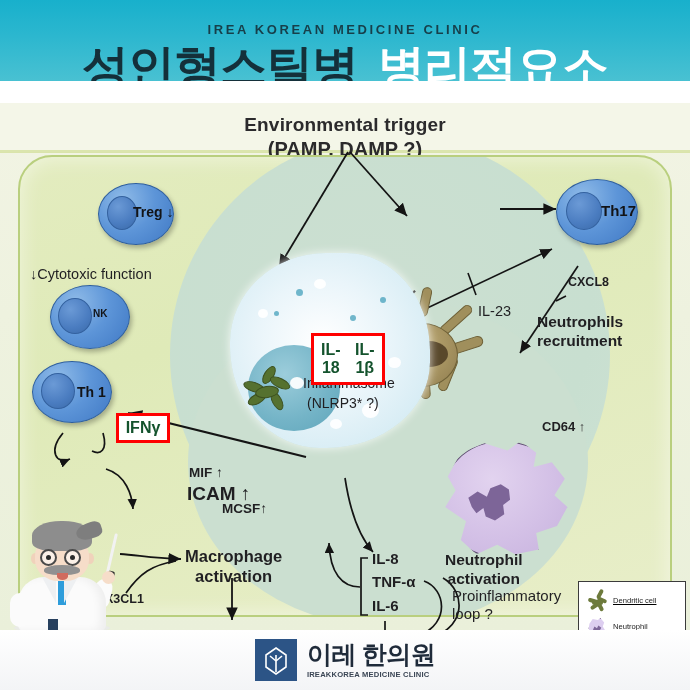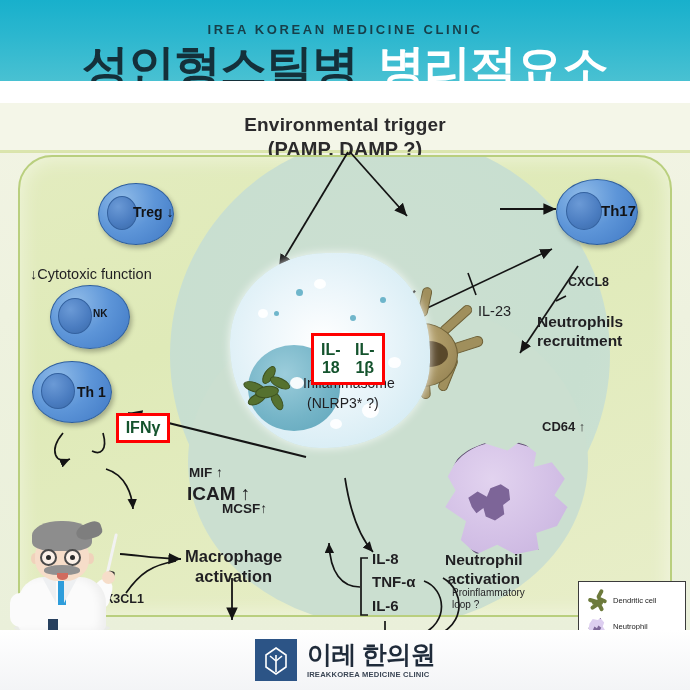--- a/index.html
+++ b/index.html
@@ -165,21 +165,21 @@
 
   
   svg.arrows { position:absolute; left:0; top:0; width:690px; height:527px; overflow:visible; }
 
   
   .legend {
     position:absolute; left:578px; top:478px; width:108px; height:145px;
     background:#ffffff; border:1.4px solid #3b3b3b;
     padding:6px 4px 4px 6px;
   }
-  .legend-row { display:flex; align-items:center; height:26px; }
+  .legend-row { display:flex; align-items:center; height:26px;text-decoration:underline; }
   .legend-icon { width:24px; height:22px; position:relative; flex:0 0 24px; }
   .legend-text { font-size:7.6px; color:#1b1b1b; margin-left:4px; line-height:1.25; font-family:"Liberation Sans", sans-serif;}
 
   .li-dend { position:absolute; left:3px; top:2px; width:18px; height:18px; }
   .li-dend i { position:absolute; background:#6d7a3c; border-radius:4px;}
   .li-neu {
     position:absolute; left:3px; top:2px; width:18px; height:17px;
     background:#ddcef0; border:1.2px solid #4f4063;
     clip-path: polygon(8% 34%,26% 6%,54% 12%,70% 2%,90% 26%,82% 50%,94% 70%,66% 94%,38% 86%,14% 94%,4% 62%);
   }
@@ -402,21 +402,21 @@
 
   <div class="lbl" style="left:185px; top:444px; font-size:16.5px;">
     <div>Macrophage</div>
     <div style="text-align:center;">activation</div>
   </div>
 
   <div class="lbl" style="left:372px; top:447px; font-size:15px;">IL-8</div>
   <div class="lbl" style="left:372px; top:470px; font-size:15px;">TNF-α</div>
   <div class="lbl" style="left:372px; top:494px; font-size:15px;">IL-6</div>
 
-  <div class="lbl" style="left:452px; top:484px; font-size:10px; font-weight:normal;">
+  <div class="lbl" style="left:452px; top:484px; font-size:15px; font-weight:normal;">
     <div>Proinflammatory</div>
     <div>loop ?</div>
   </div>
 
   <div class="legend">
     <div class="legend-row">
       <div class="legend-icon">
         <div class="li-dend">
           <i style="left:0;top:7px;width:11px;height:4px;transform:rotate(16deg);"></i>
           <i style="left:2px;top:12px;width:10px;height:4px;transform:rotate(-34deg);"></i>

